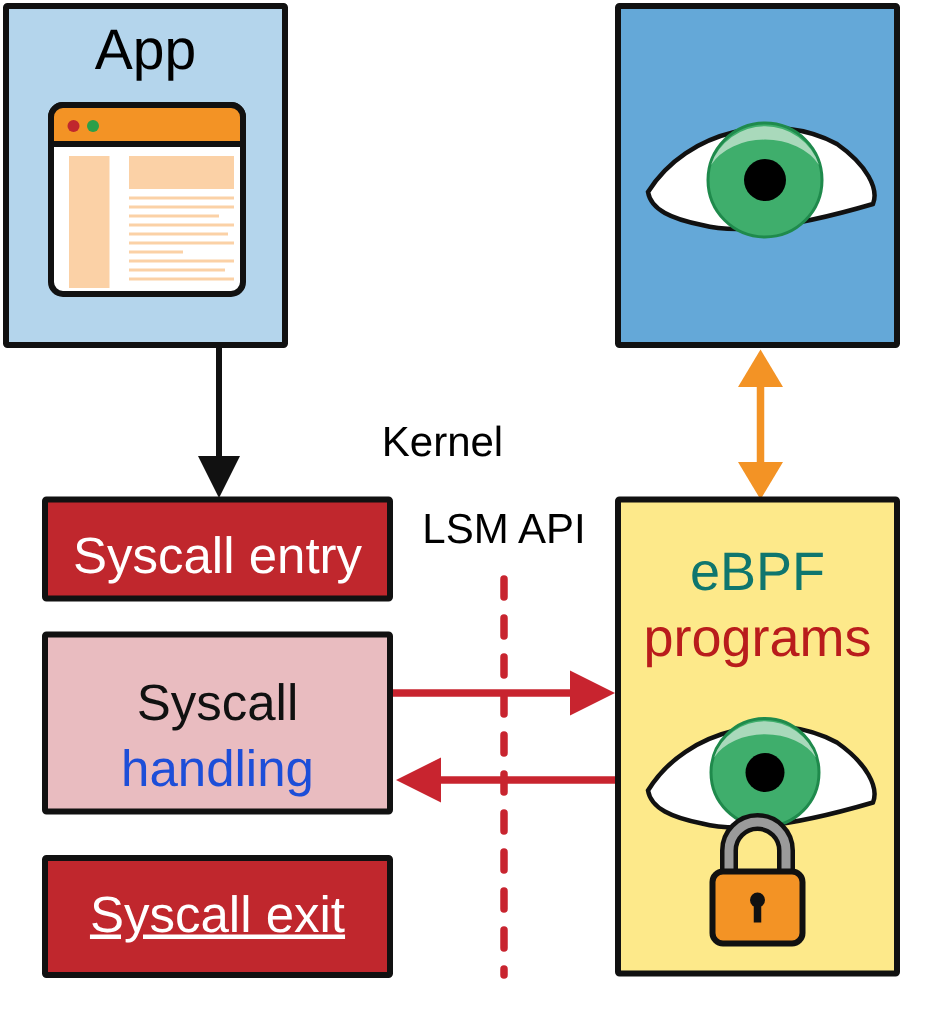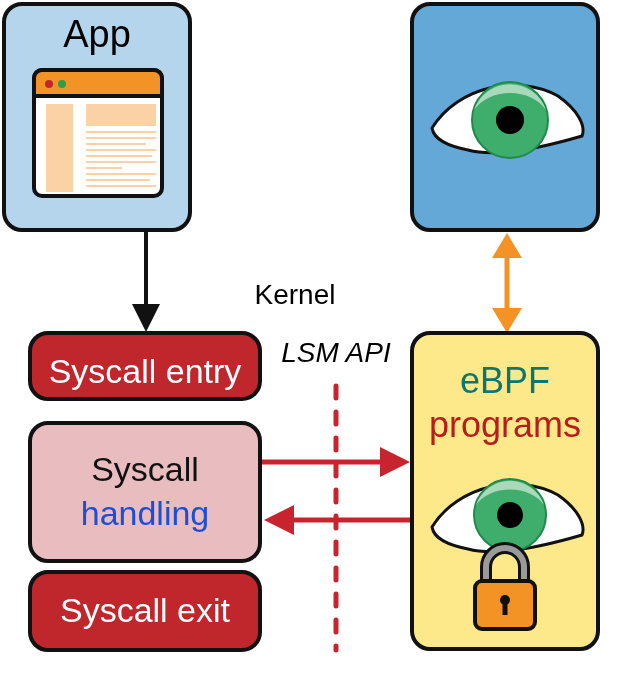--- a/index.html
+++ b/index.html
@@ -1,18 +1,18 @@
 <!DOCTYPE html>
 <html><head>
 <meta charset="utf-8">
 <style>
   html, body { margin: 0; padding: 0; background: #ffffff; }
   body { width: 624px; height: 676px; position: relative; overflow: hidden;
          font-family: "Liberation Sans", sans-serif; }
-  .box { position: absolute; box-sizing: border-box; border: 4px solid #111; border-radius: 20px; }
+  .box { position: absolute; box-sizing: border-box; border: 4px solid #111; border-radius: 3px; }
   .label { position: absolute; text-align: center; line-height: 1.1; }
   svg { position: absolute; overflow: visible; }
 </style>
 </head>
 <body>
 
 <div class="box" style="left:2px; top:2px; width:190px; height:230px; background:#b4d5ec;">
   <div class="label" style="left:0; right:0; top:8px; font-size:38px;">App</div>
   <svg style="left:26px; top:62px;" width="132" height="132" viewBox="0 0 132 132">
     <rect x="2" y="2" width="128" height="126" rx="8" fill="#ffffff" stroke="#111" stroke-width="4"></rect>
@@ -56,30 +56,30 @@
   <polygon points="17,100 2,75 32,75" fill="#f39325"></polygon>
 </svg>
 
 <div class="box" style="left:3px; top:266px; width:619px; height:406px; background:#fff; border-radius:18px; z-index:-1;"></div>
 <div class="label" style="left:230px; top:280px; width:130px; font-size:28px;">Kernel</div>
 
 <div class="box" style="left:28px; top:331px; width:234px; height:70px; background:#c0272d;">
   <div class="label" style="left:0; right:0; top:18px; font-size:34px; color:#fff;">Syscall entry</div>
 </div>
 
-<div class="box" style="left:28px; top:421px; width:234px; height:142px; background:#e9bcc0;">
+<div class="box" style="left:28px; top:421px; width:234px; height:122px; background:#e9bcc0;">
   <div class="label" style="left:0; right:0; top:26px; font-size:34px; color:#111;">Syscall</div>
   <div class="label" style="left:0; right:0; top:70px; font-size:34px; color:#1d4ed8;">handling</div>
 </div>
 
 <div class="box" style="left:28px; top:570px; width:234px; height:82px; background:#c0272d;">
-  <div class="label" style="left:0; right:0; top:18px; font-size:34px; color:#fff;">Syscall exit</div>
+  <div class="label" style="left:0; right:0; top:18px; font-size:34px; color:#fff;text-decoration:underline;">Syscall exit</div>
 </div>
 
-<div class="label" style="left:276px; top:338px; width:120px; font-size:28px; font-style:italic;">LSM API</div>
+<div class="label" style="left:276px; top:338px; width:120px; font-size:28px; ">LSM API</div>
 <svg style="left:330px; top:382px;" width="12" height="272">
   <line x1="6" y1="4" x2="6" y2="268" stroke="#c8242f" stroke-width="5" stroke-linecap="round" stroke-dasharray="12 14"></line>
 </svg>
 
 <svg style="left:262px; top:446px;" width="150" height="32">
   <line x1="0" y1="16" x2="120" y2="16" stroke="#c8242f" stroke-width="5"></line>
   <polygon points="118,1 148,16 118,31" fill="#c8242f"></polygon>
 </svg>
 <svg style="left:264px; top:504px;" width="150" height="32">
   <line x1="28" y1="16" x2="150" y2="16" stroke="#c8242f" stroke-width="5"></line>

